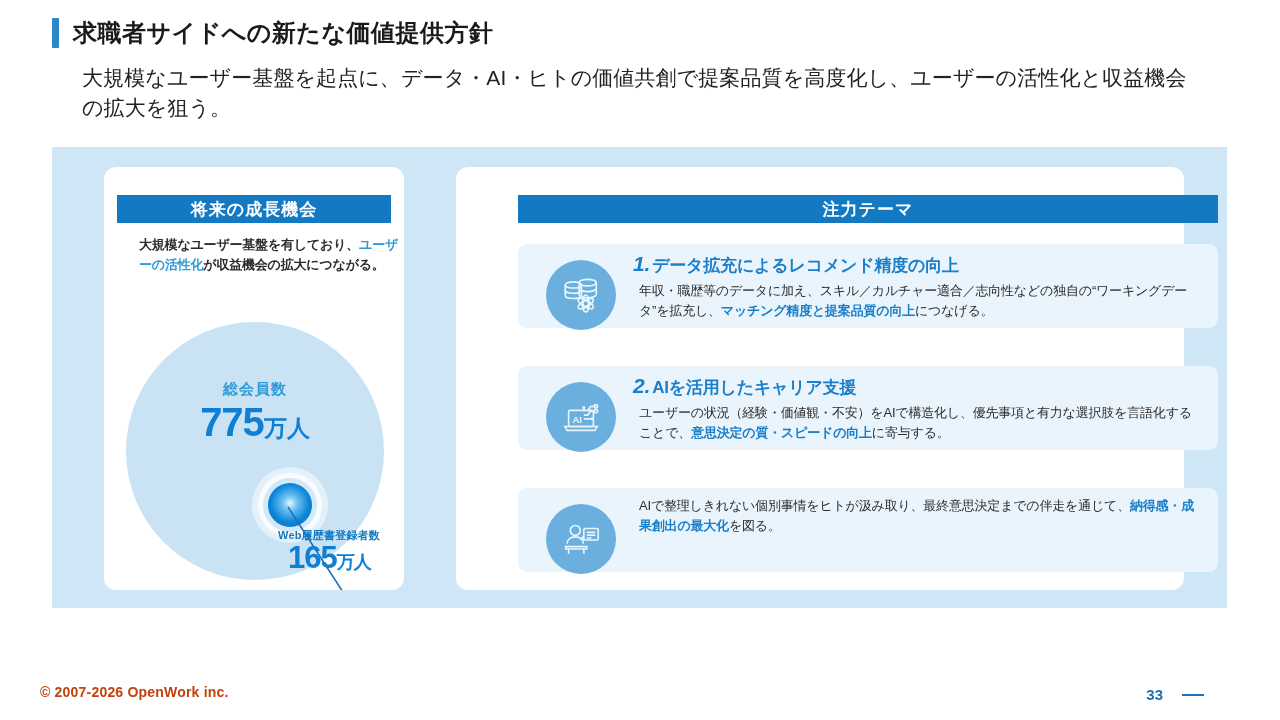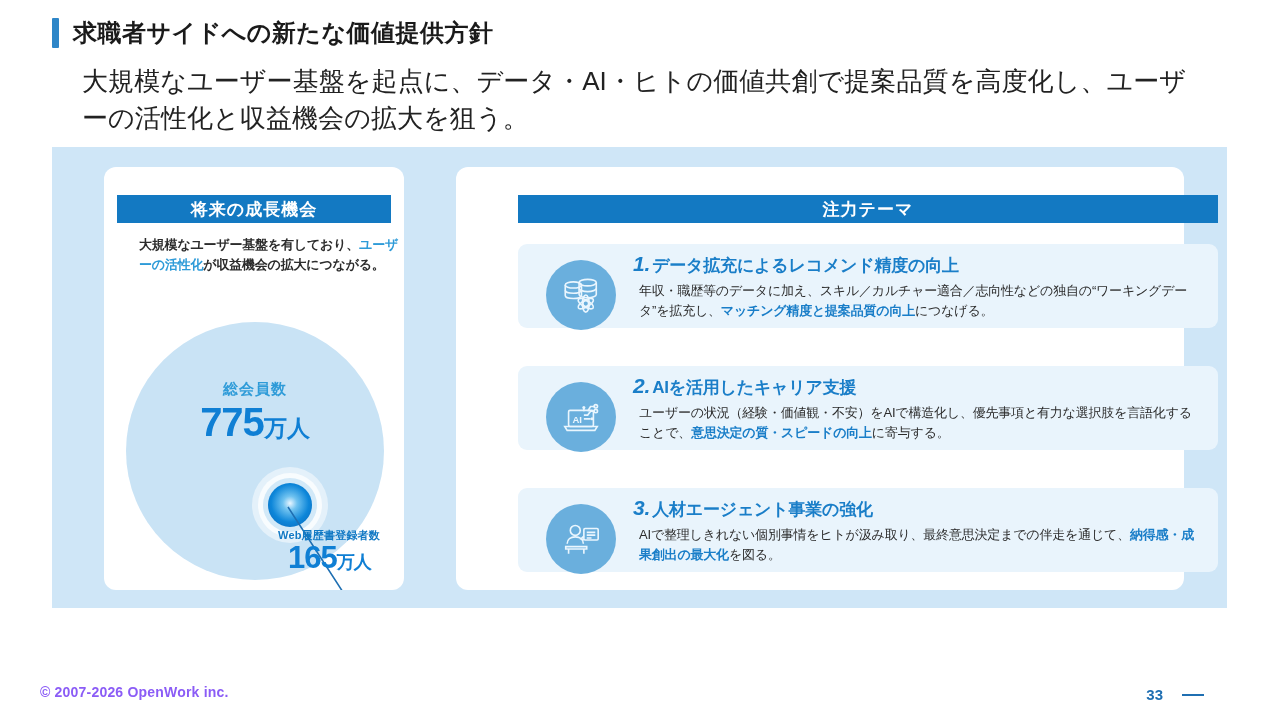--- a/index.html
+++ b/index.html
@@ -17,21 +17,21 @@
     display: flex; align-items: center; gap: 14px;
   }
   .title-bar {
     width: 7px; height: 30px; background: #2e86c8; border-radius: 1px;
   }
   .title-text {
     font-size: 24px; font-weight: bold; color: #1a1a1a; letter-spacing: .5px;
   }
   .subtitle {
     position: absolute; left: 82px; top: 63px; width: 1125px;
-    font-size: 26px; line-height: 1.42; color: #222; letter-spacing: .1px;
+    font-size: 21px; line-height: 1.42; color: #222; letter-spacing: .1px;
   }
 
   
   .diagram {
     position: absolute; left: 52px; top: 147px;
     width: 1175px; height: 461px;
     background: #cfe6f7;
   }
 
   
@@ -147,21 +147,21 @@
   }
   .theme-desc {
     margin-top: 3px; margin-left: 6px;
     font-size: 13px; line-height: 1.5; color: #2b2b2b; letter-spacing: -.2px;
   }
   .theme-desc .hl { color: #1a7ec8; font-weight: bold; }
 
   
   .copyright {
     position: absolute; left: 40px; top: 684px;
-    font-size: 14px; font-weight: bold; color: #8b5cf6; letter-spacing: .2px;
+    font-size: 14px; font-weight: bold; color: #c2410c; letter-spacing: .2px;
   }
   .pagenum {
     position: absolute; right: 18px; top: 686px;
     display: flex; align-items: center; gap: 19px;
   }
   .pagenum .n { font-size: 15px; font-weight: bold; color: #1f6fb2; }
   .pagenum .dash { width: 22px; height: 2px; background: #1f6fb2; }
 </style>
 </head>
 <body>
@@ -268,23 +268,20 @@
             <circle cx="16" cy="13" r="5.2"></circle>
             <path d="M7.5 27c0-4.7 3.8-7.2 8.5-7.2s8.5 2.5 8.5 7.2"></path>
             <rect x="25" y="11" width="15" height="12" rx="1.2"></rect>
             <path d="M28 15h9M28 18h9M28 21h5"></path>
             <path d="M25 19l-3 3 3 1"></path>
             <path d="M6 30h22v2.5H6z"></path>
             <path d="M9 32.5v5M25 32.5v5"></path>
           </svg>
         </div>
         <div class="theme-body">
-          <div class="theme-title">
-            <span class="num">3.</span><span>人材エージェント事業の強化</span>
-          </div>
           <div class="theme-desc">
             <span>AIで整理しきれない個別事情をヒトが汲み取り、最終意思決定までの伴走を通じて、</span><span class="hl">納得感・成果創出の最大化</span><span>を図る。</span>
           </div>
         </div>
       </div>
 
     </div>
   </div>
 
   <div class="sub-label">Web履歴書登録者数</div>

